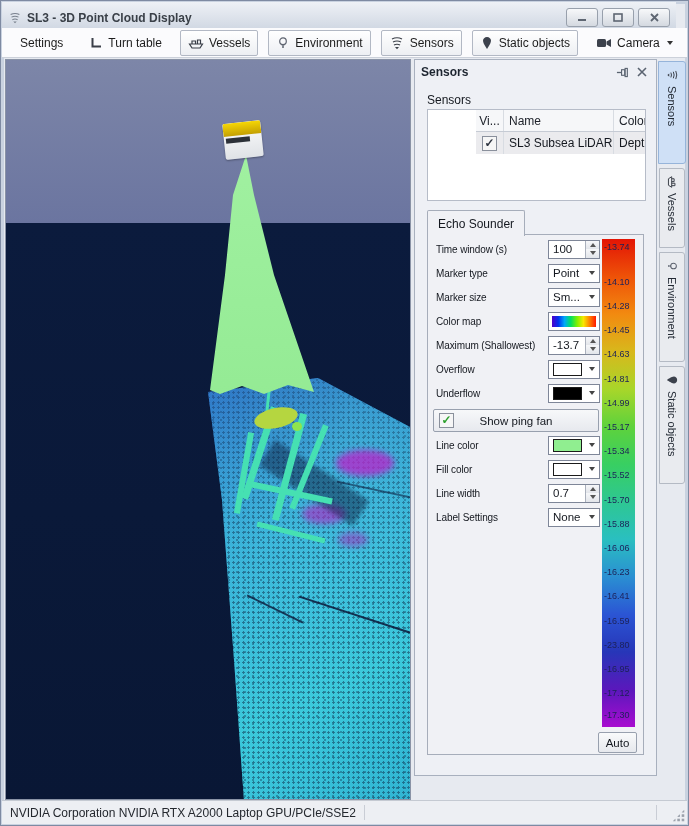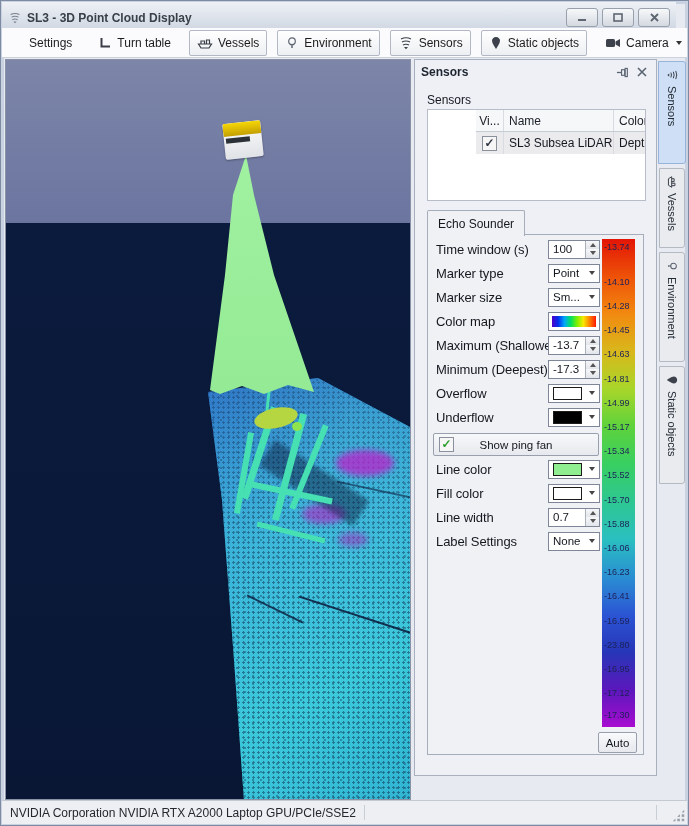--- a/index.html
+++ b/index.html
@@ -11,21 +11,21 @@
     background:linear-gradient(#eef1f6,#ccd4e0);border-bottom:1px solid #a8b2c2;
     display:flex;align-items:center;padding:4px 6px;box-sizing:border-box;}
   .titlebar .t{font-size:12px;font-weight:bold;color:#3a4048;margin-left:5px;flex:1;
     white-space:nowrap;overflow:hidden;}
   .winbtn{width:30px;height:17px;margin-left:4px;border:1px solid #98a0ac;border-radius:3px;
     background:linear-gradient(#f7f8fa,#d4d9e0);display:flex;align-items:center;justify-content:center;}
   .winbtn svg{display:block;}
 
   
   .toolbar{position:absolute;left:1px;top:27px;right:1px;height:30px;background:#fbfbfd;
-    border-bottom:1px solid #ccd1da;display:flex;align-items:center;padding:0 19px;box-sizing:border-box;gap:2px;}
+    border-bottom:1px solid #ccd1da;display:flex;align-items:center;padding:0 10px;box-sizing:border-box;gap:2px;}
   .tbtn{display:flex;align-items:center;gap:5px;height:24px;padding:0 7px;font-size:12px;color:#1c1c1c;
     border:1px solid transparent;border-radius:2px;white-space:nowrap;}
   .tbtn.toggled{border:1px solid #b2b8c4;background:linear-gradient(#ffffff,#edeff3);}
   .tsep{width:1px;height:20px;background:#c9cdd6;margin:0 3px;}
   .caret{width:0;height:0;border-left:3.5px solid transparent;border-right:3.5px solid transparent;border-top:4px solid #333;margin-left:2px;}
 
   
   .viewport{position:absolute;left:4px;top:58px;width:406px;height:741px;background:#0a1a3a;
     border:1px solid #8a93a6;box-sizing:border-box;overflow:hidden;}
   .sky{position:absolute;left:0;top:0;width:100%;height:163px;background:linear-gradient(#7d86a8,#6b75a0);}
@@ -74,21 +74,21 @@
   .cbx .mark{visibility:hidden;font-weight:bold;}
   .cbx.on .mark{visibility:visible;}
 
   .tab{position:absolute;left:12px;top:150px;height:25px;padding:0 10px;display:flex;align-items:center;
     background:#f0f1f5;border:1px solid #a6adba;border-bottom:none;border-radius:2px 2px 0 0;z-index:2;}
   .tab-content{position:absolute;left:12px;top:174px;width:217px;height:521px;background:#f0f1f5;
     border:1px solid #a6adba;box-sizing:border-box;z-index:1;}
 
   .fields{position:absolute;left:2px;top:2px;width:172px;}
   .frow{display:flex;align-items:center;height:24px;padding:0 2px 0 6px;box-sizing:border-box;}
-  .frow .lbl{flex:1;font-size:13px;letter-spacing:-0.1px;white-space:nowrap;overflow:hidden;}
+  .frow .lbl{flex:1;font-size:10px;letter-spacing:-0.1px;white-space:nowrap;overflow:hidden;}
   .ctl{width:52px;height:19px;background:#fff;border:1px solid #7e8698;box-sizing:border-box;
     display:flex;align-items:center;position:relative;flex:none;}
   .ctl .val{flex:1;font-size:11.5px;padding-left:4px;white-space:nowrap;overflow:hidden;}
   .spinbtns{width:13px;height:100%;border-left:1px solid #aab0bc;display:flex;flex-direction:column;}
   .spinbtns i{flex:1;display:flex;align-items:center;justify-content:center;background:linear-gradient(#f6f7f9,#e2e5ea);}
   .spinbtns i.u::after{content:"";border-left:3px solid transparent;border-right:3px solid transparent;border-bottom:4px solid #555;}
   .spinbtns i.d::after{content:"";border-left:3px solid transparent;border-right:3px solid transparent;border-top:4px solid #555;}
   .dd{width:0;height:0;border-left:3.5px solid transparent;border-right:3.5px solid transparent;border-top:4px solid #444;margin:0 4px 0 2px;flex:none;}
   .swatch{width:27px;height:11px;border:1px solid #1b1b1b;margin-left:4px;flex:none;}
   .cmap{position:absolute;left:3px;top:3px;right:3px;bottom:3px;}
@@ -318,30 +318,20 @@
           <span class="lbl">Maximum (Shallowest)</span>
           <div class="ctl">
             <span class="val">-13.7</span>
             <span class="spinbtns">
                 <i class="u"></i>
                 <i class="d"></i>
               </span>
           </div>
         </div>
 
-        <div class="frow">
-          <span class="lbl">Minimum (Deepest)</span>
-          <div class="ctl">
-            <span class="val">-17.3</span>
-            <span class="spinbtns">
-                <i class="u"></i>
-                <i class="d"></i>
-              </span>
-          </div>
-        </div>
 
         <div class="frow">
           <span class="lbl">Overflow</span>
           <div class="ctl">
             <span class="swatch" style="background: rgb(255, 255, 255);"></span>
             <span style="flex:1"></span>
               <i class="dd"></i>
           </div>
         </div>
 

